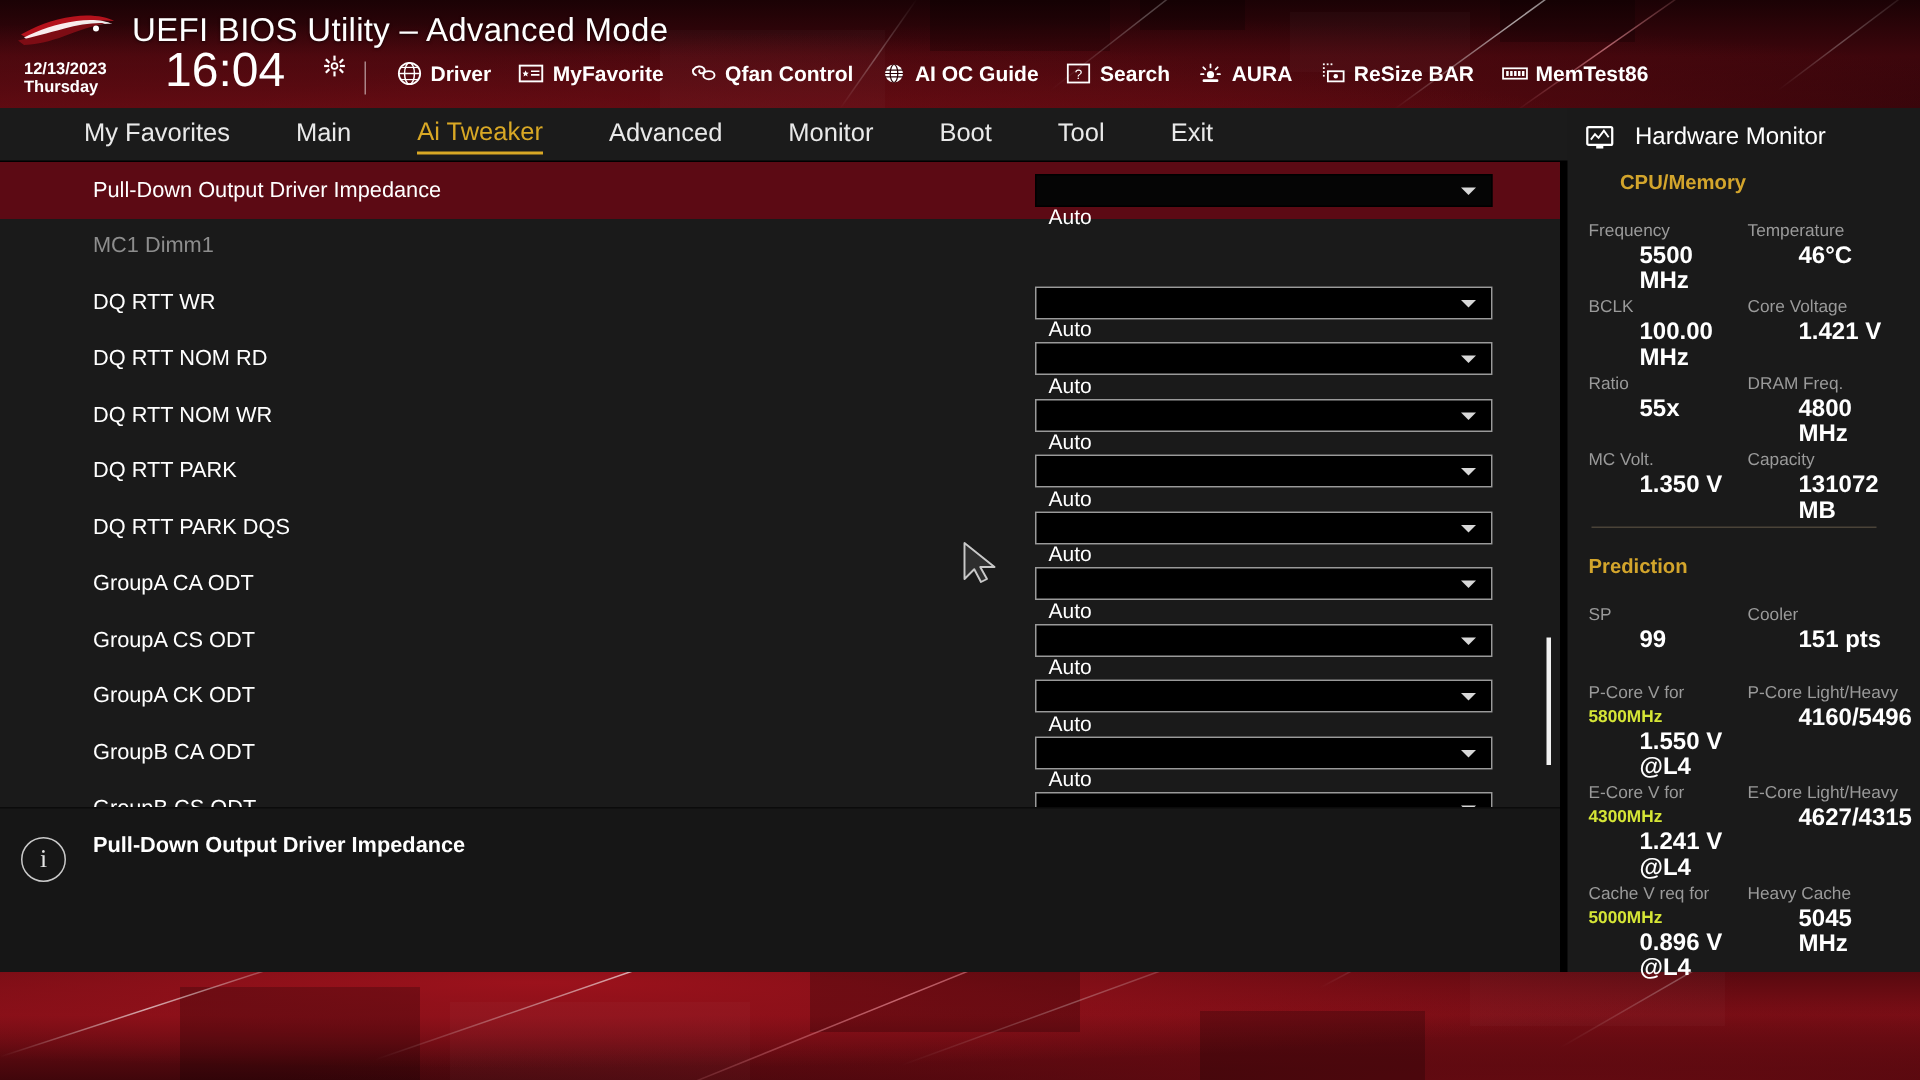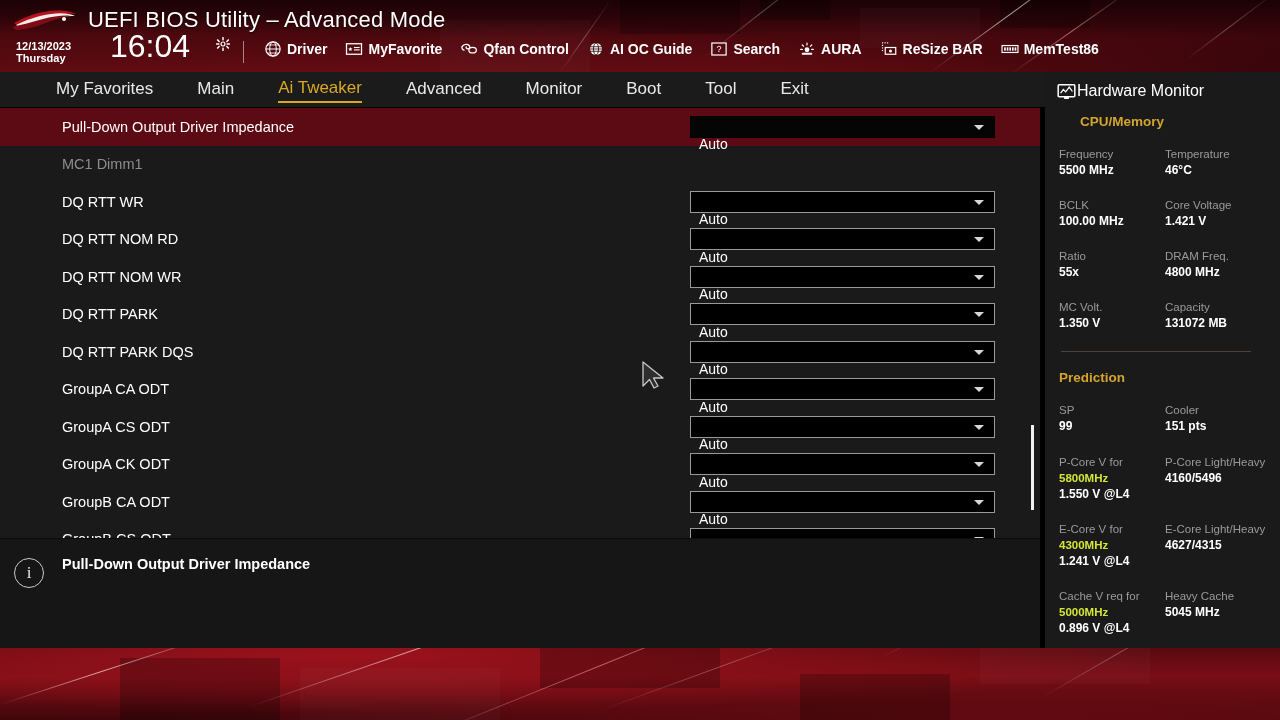--- a/index.html
+++ b/index.html
@@ -149,32 +149,32 @@
     font-size: 14.5px; color: #ffffff; font-weight: bold;
   }
 
   
   .hwm {
     position: absolute; top: 72px; left: 1045px; width: 235px; height: 576px;
     background: #1a1a1a; padding: 0 0 0 0;
   }
   .hwm-title {
     position: absolute; left: 12px; top: 10px;
-    display: flex; align-items: flex-start; gap: 1px;
+    display: flex; align-items: center; gap: 14px;
   }
   .hwm-title .t { font-size: 16px; color: #ffffff; }
   .hwm-section {
     position: absolute; left: 14px;
     font-size: 13.5px; color: #d3a52c; font-weight: bold;
   }
   .hwm-grid { position: absolute; left: 14px; width: 212px; }
   .hwm-pair { display: flex; }
   .hwm-col { width: 106px; }
   .hwm-k { font-size: 11.5px; color: #9a9a9a; line-height: 16px; display:block; }
-  .hwm-v { font-size: 12px; color: #ffffff; font-weight: bold; line-height: 17px; display:block; }
+  .hwm-v { font-size: 16px; color: #ffffff; font-weight: bold; line-height: 17px; display:block;margin-left:34px; }
   .hwm-k .hl { color: #d6e636; font-weight: bold; }
   .hwm-rule { position: absolute; left: 16px; width: 190px; height: 1px; background: #4a4338; }
 
   
   .footer { position: absolute; top: 648px; left: 0; width: 1280px; height: 72px; }
 
   
   .cursor { position: absolute; left: 641px; top: 360px; width: 26px; height: 30px; }
 </style>
 </head>

